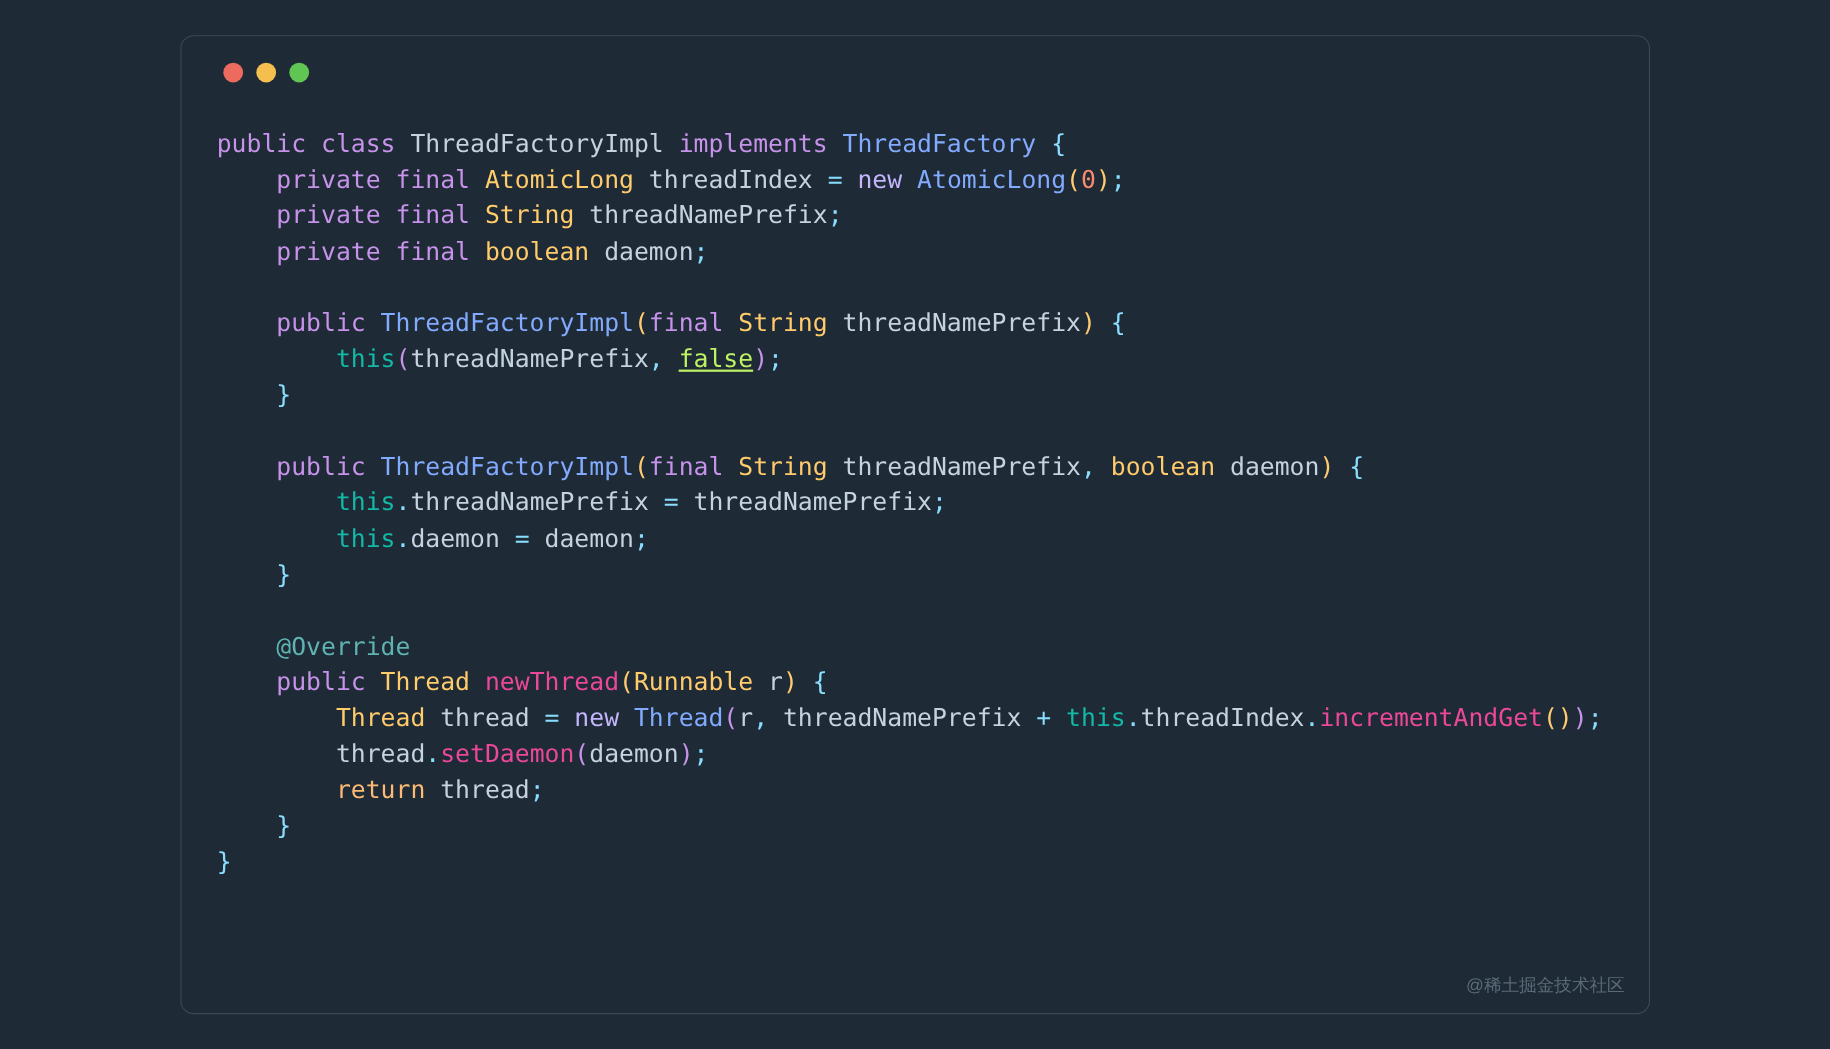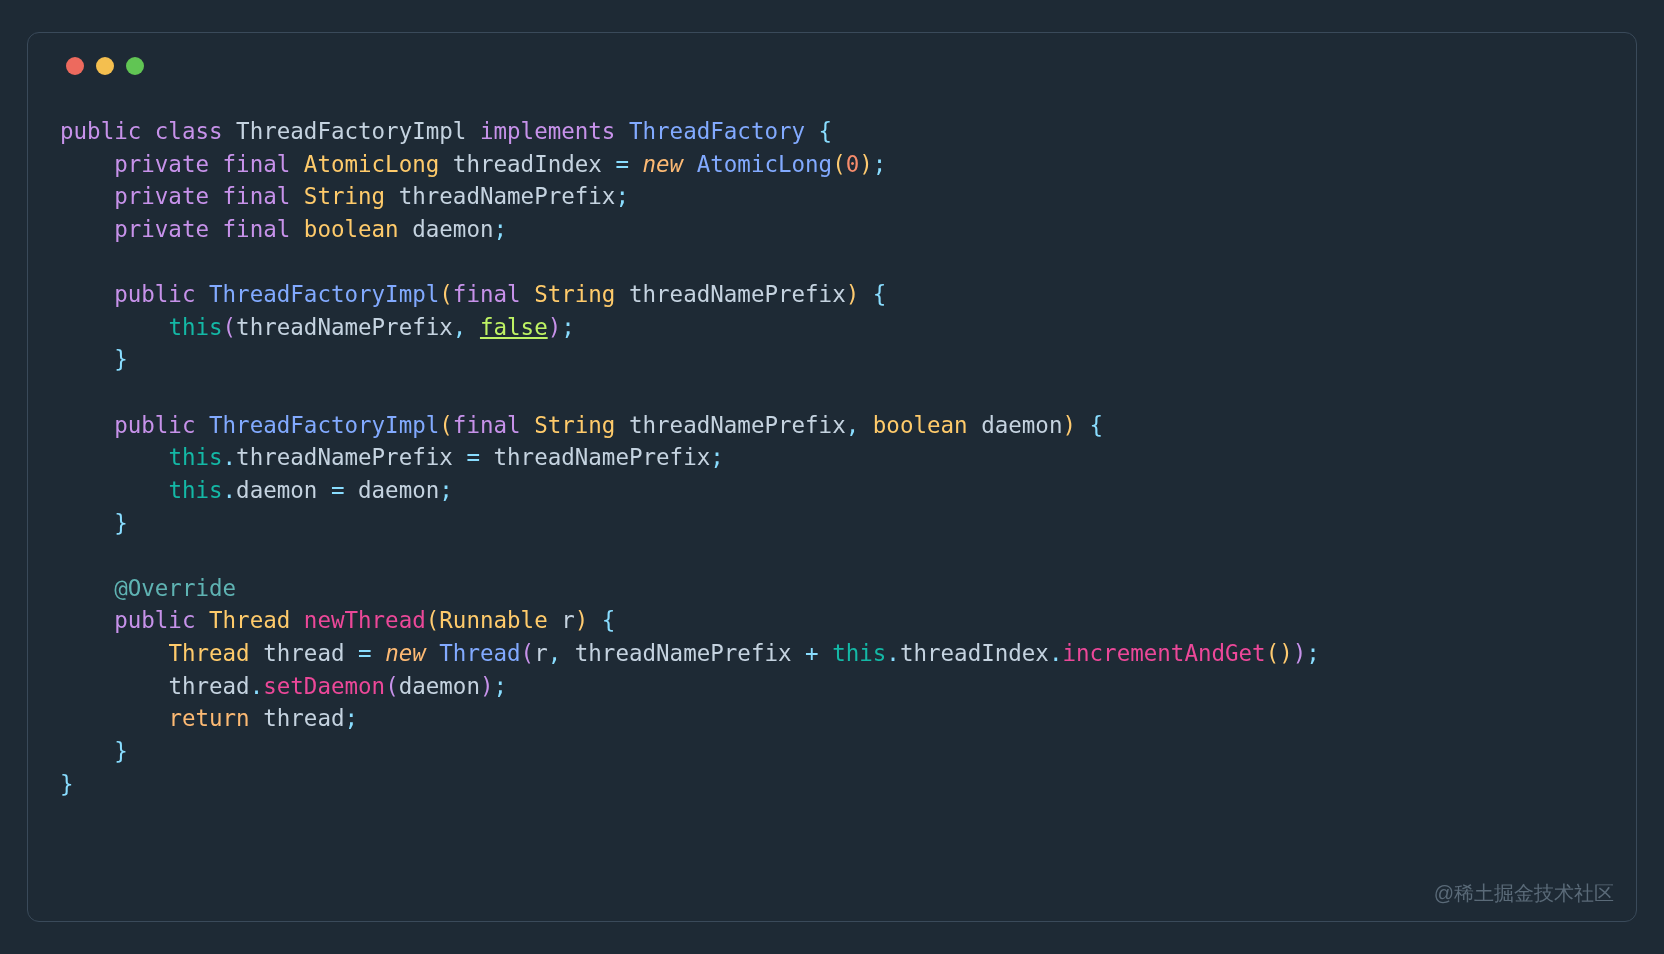--- a/index.html
+++ b/index.html
@@ -13,21 +13,21 @@
       justify-content: center;
       align-items: center;
       min-height: 954px;
       width: 1664px;
       font-family: 'SF Mono', 'Monaco', 'Menlo', 'Consolas', monospace;
     }
     .window {
       background: #1e2a35;
       border: 1px solid #3a4a5a;
       border-radius: 12px;
-      width: 1610px;
+      width: 1336px;
       height: 890px;
       position: relative;
       padding: 24px 32px;
       overflow: hidden;
     }
     .traffic-lights {
       display: flex;
       gap: 12px;
       margin-bottom: 40px;
       margin-left: 6px;
@@ -54,27 +54,27 @@
     .method { color: #ec4899; }
     .punct { color: #89ddff; }
     .paren { color: #ffcb70; }
     .paren-p { color: #c792ea; }
     .num { color: #f78c6c; }
     .bool { color: #bef264; text-decoration: underline; }
     .this { color: #14b8a6; }
     .op { color: #89ddff; }
     .annot { color: #5fb3b3; margin-top: 36px; }
     .kw-ctrl { color: #fdba74; }
-    .new { color: #fdba74; font-style: italic; }
+    .new { color: #c4b5fd; }
     .watermark {
       position: absolute;
       bottom: 14px;
       right: 22px;
       color: #5a6a78;
-      font-size: 20px;
+      font-size: 16px;
       font-family: -apple-system, sans-serif;
     }
   </style>
 </head>
 <body>
 
 <div class="window">
   <div class="traffic-lights">
     <div class="traffic-light red"></div>
     <div class="traffic-light yellow"></div>

